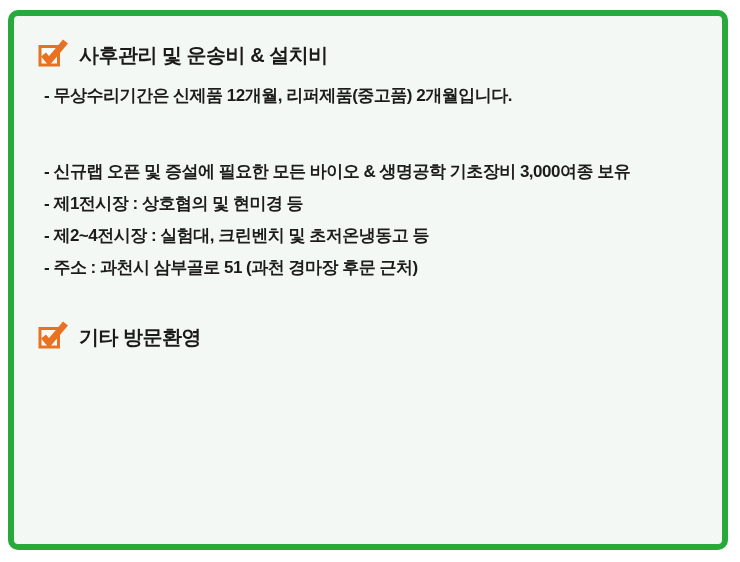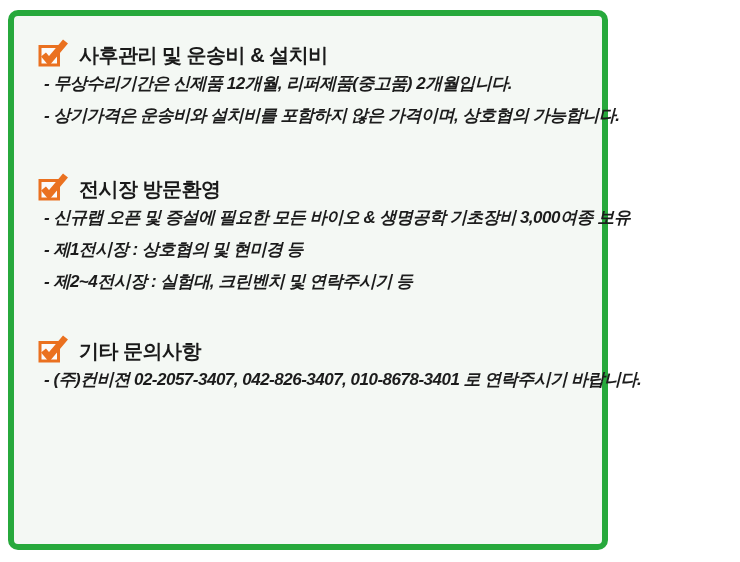--- a/index.html
+++ b/index.html
@@ -7,21 +7,21 @@
   body {
     background: #ffffff;
     font-family: "Liberation Sans", "DejaVu Sans", sans-serif;
     position: relative;
     overflow: hidden;
   }
   .board {
     position: absolute;
     left: 8px;
     top: 10px;
-    width: 600px;
+    width: 720px;
     height: 540px;
     background: #f4f8f4;
     border: 6px solid #27a93c;
     border-radius: 10px;
     padding: 26px 18px 0 24px;
   }
   .section { margin-top: 0; }
   .section + .section { margin-top: 44px; }
   .section-3 { margin-top: 40px !important; }
   .section-heading {
@@ -36,21 +36,21 @@
     flex: 0 0 auto;
     margin-top: -4px;
   }
   .section-title {
     font-size: 20px;
     font-weight: 700;
     color: #1a1a1a;
     letter-spacing: -0.5px;
     white-space: nowrap;
   }
-  .section-items { margin-left: 6px; font-style: italic; }
+  .section-items { margin-top: 12px; margin-left: 6px; }
   .item {
     font-size: 17px;
     font-weight: 700;
     color: #1c1c1c;
     line-height: 32px;
     letter-spacing: -0.5px;
     white-space: nowrap;
   }
 </style>
 </head>
@@ -61,45 +61,35 @@
   <div class="section section-1">
     <div class="section-heading">
       <svg class="checkbox-icon" viewBox="0 0 30 28" xmlns="http://www.w3.org/2000/svg">
         <rect x="2" y="7.5" width="18.5" height="18.5" fill="#fbfbfb" stroke="#ea7120" stroke-width="3"></rect>
         <path d="M5.5 15.5 L11 22 L27.5 2.5" fill="none" stroke="#ea7120" stroke-width="6.5"></path>
       </svg>
       <span class="section-title">사후관리 및 운송비 &amp; 설치비</span>
     </div>
     <div class="section-items">
       <div class="item">- 무상수리기간은 신제품 12개월, 리퍼제품(중고품) 2개월입니다.</div>
-      <div class="item">- 상기가격은 운송비와 설치비를 포함하지 않은 가격이며, 상호협의 가능합니다.</div>
     </div>
   </div>
 
   <div class="section section-2">
-    <div class="section-heading">
-      <svg class="checkbox-icon" viewBox="0 0 30 28" xmlns="http://www.w3.org/2000/svg">
-        <rect x="2" y="7.5" width="18.5" height="18.5" fill="#fbfbfb" stroke="#ea7120" stroke-width="3"></rect>
-        <path d="M5.5 15.5 L11 22 L27.5 2.5" fill="none" stroke="#ea7120" stroke-width="6.5"></path>
-      </svg>
-      <span class="section-title">전시장 방문환영</span>
-    </div>
     <div class="section-items">
       <div class="item">- 신규랩 오픈 및 증설에 필요한 모든 바이오 &amp; 생명공학 기초장비 3,000여종 보유</div>
       <div class="item">- 제1전시장 : 상호협의 및 현미경 등</div>
-      <div class="item">- 제2~4전시장 : 실험대, 크린벤치 및 연락주시기 등</div>
+      <div class="item">- 제2~4전시장 : 실험대, 크린벤치 및 초저온냉동고 등</div>
+      <div class="item">- 주소 : 과천시 삼부골로 51 (과천 경마장 후문 근처)</div>
     </div>
   </div>
 
   <div class="section section-3">
     <div class="section-heading">
       <svg class="checkbox-icon" viewBox="0 0 30 28" xmlns="http://www.w3.org/2000/svg">
         <rect x="2" y="7.5" width="18.5" height="18.5" fill="#fbfbfb" stroke="#ea7120" stroke-width="3"></rect>
         <path d="M5.5 15.5 L11 22 L27.5 2.5" fill="none" stroke="#ea7120" stroke-width="6.5"></path>
       </svg>
-      <span class="section-title">기타 문의사항</span>
-    </div>
-    <div class="section-items">
-      <div class="item">- (주)컨비젼 02-2057-3407, 042-826-3407, 010-8678-3401 로 연락주시기 바랍니다.</div>
+      <span class="section-title">기타 방문환영</span>
     </div>
   </div>
 
 </div>
 
 </body></html>

